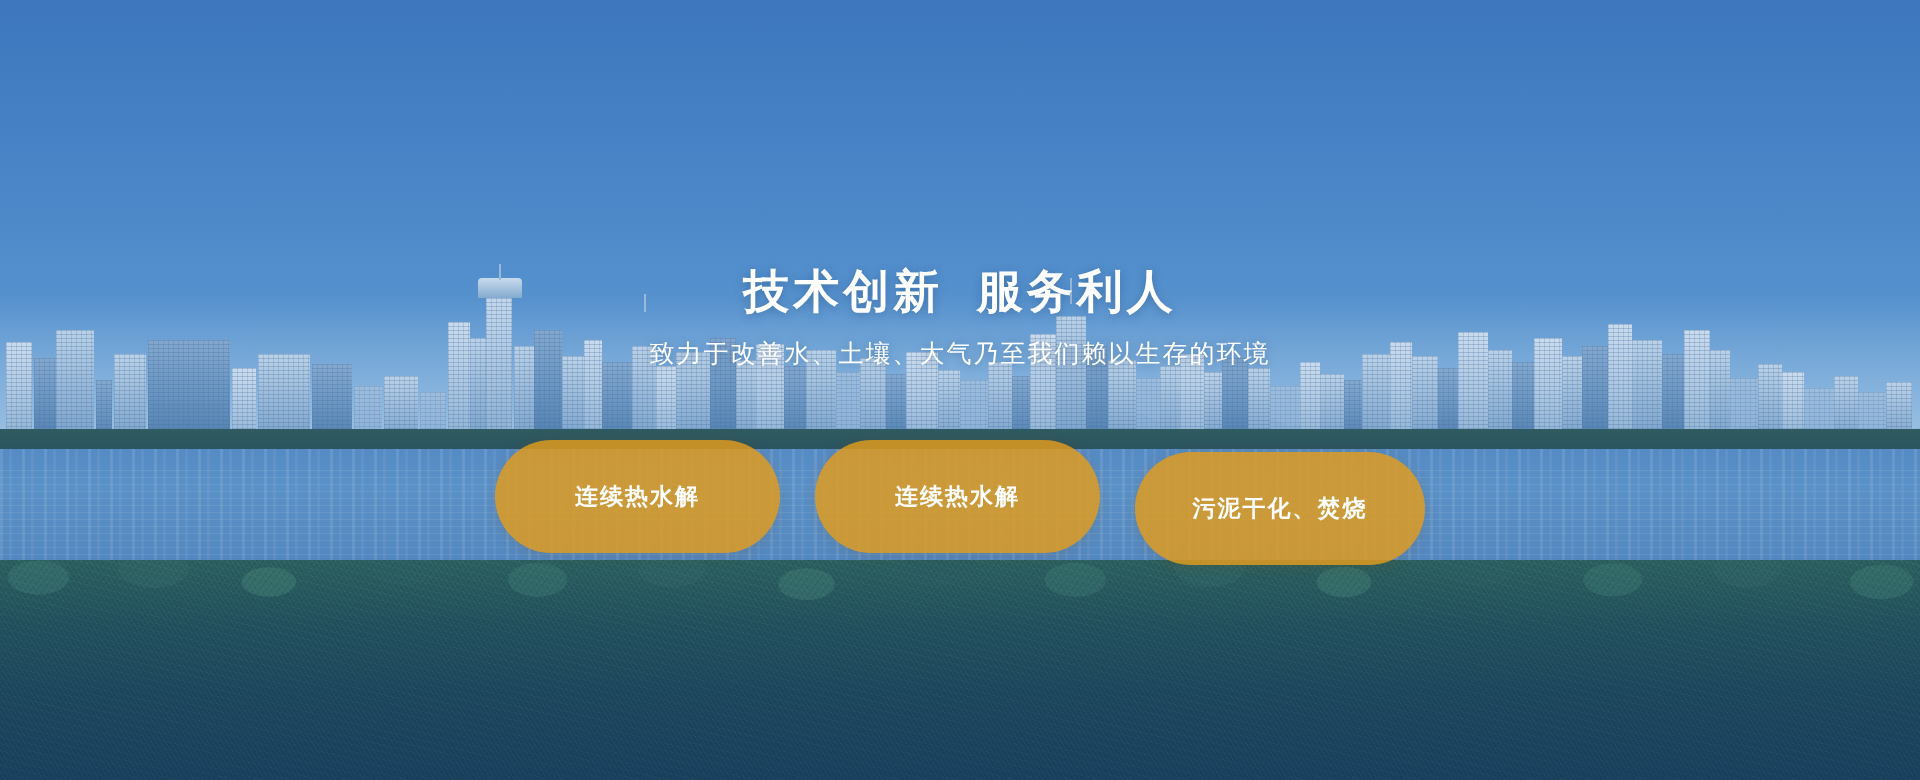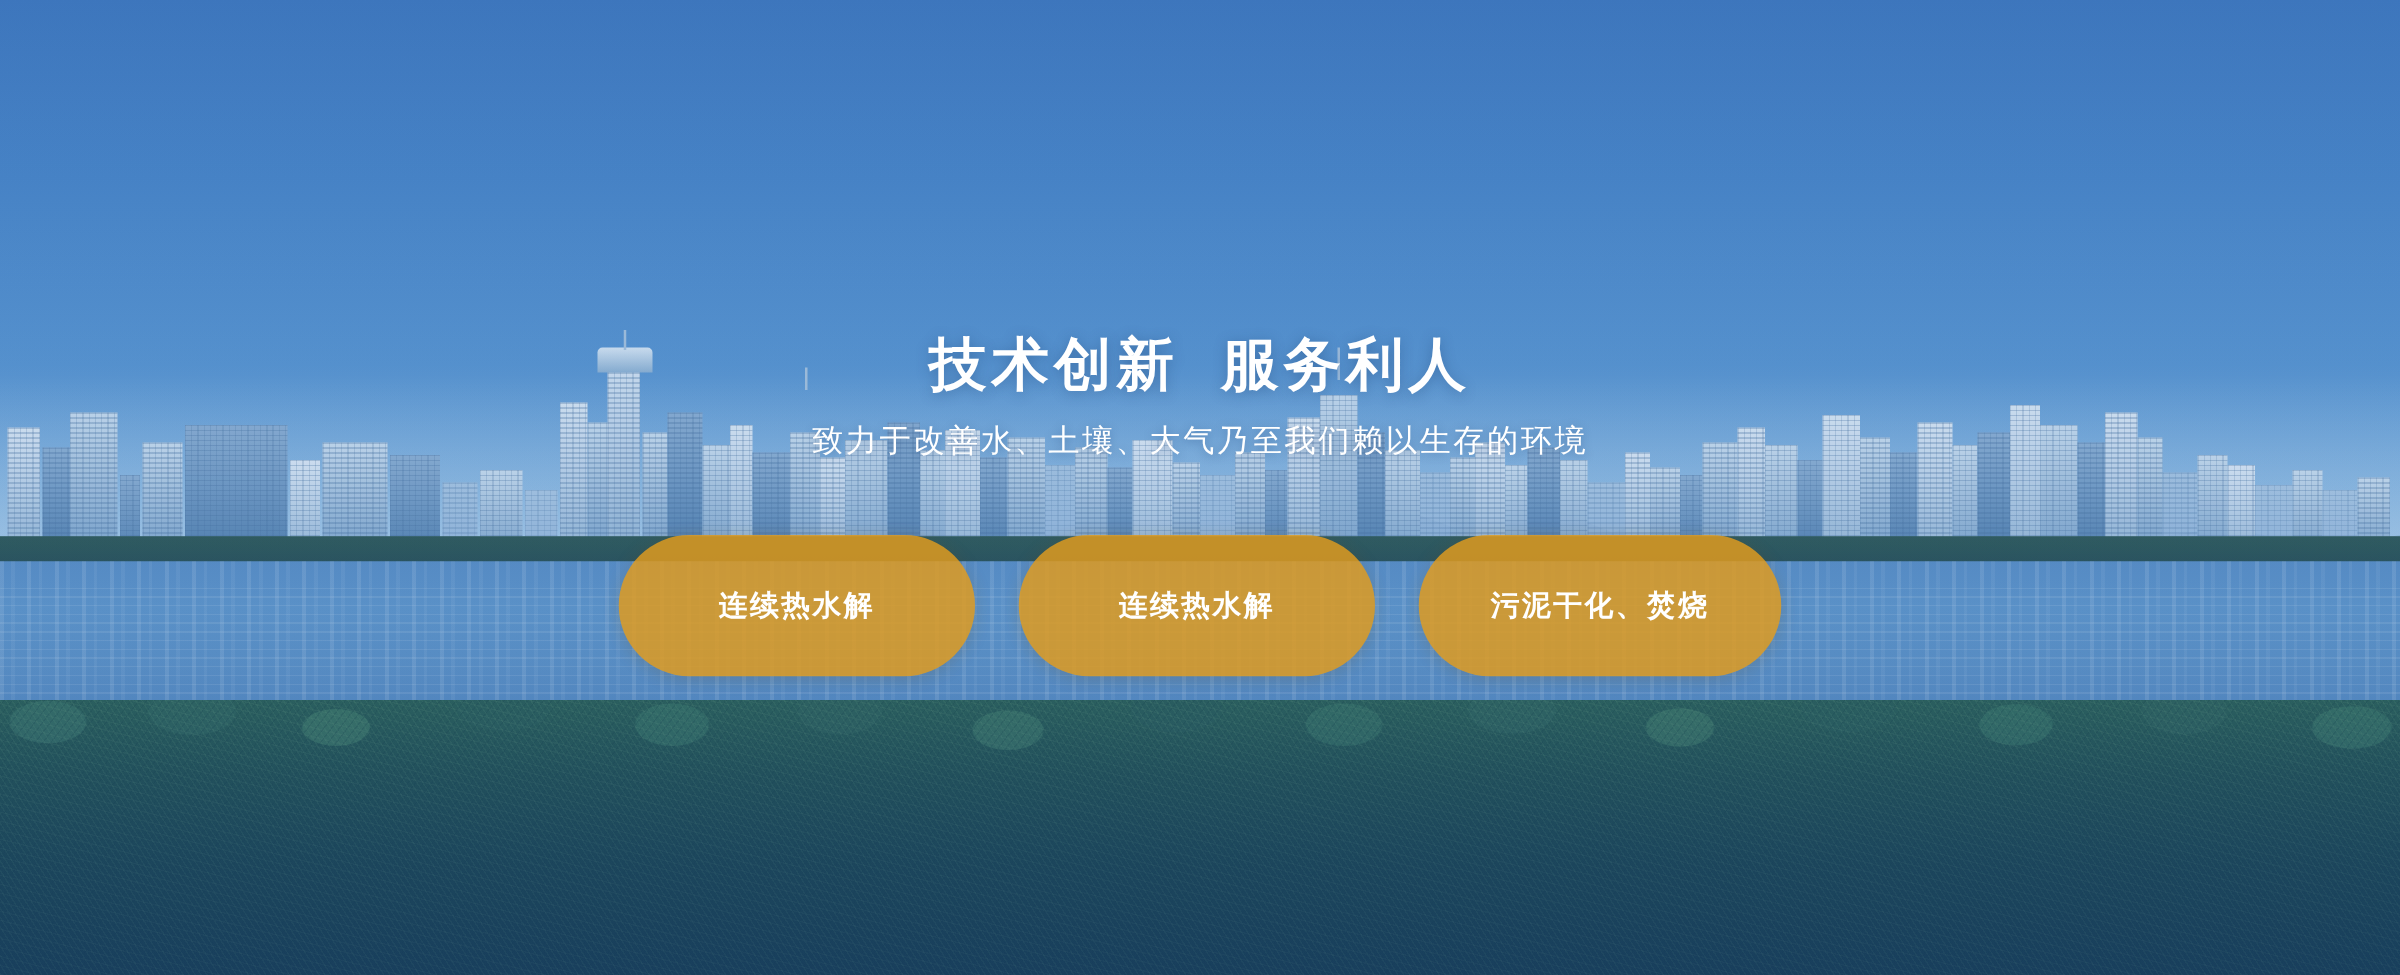--- a/index.html
+++ b/index.html
@@ -208,21 +208,21 @@
     color:#ffffff;
     font-size:23px;
     font-weight:bold;
     letter-spacing:2px;
     white-space:nowrap;
     cursor:pointer;
     box-shadow:0 2px 14px rgba(120,80,10,.18);
   }
   .cta-pill.w1 { width:285px; }
   .cta-pill.w2 { width:285px; }
-  .cta-pill.w3 { width:290px; }
+  .cta-pill.w3 { width:290px;margin-top:24px; }
 </style>
 </head>
 <body>
 
 <div id="hero">
 
   <div class="sky"></div>
   <div class="sky-haze"></div>
 
   <svg class="mountains" viewBox="0 0 1920 60" preserveAspectRatio="none">

